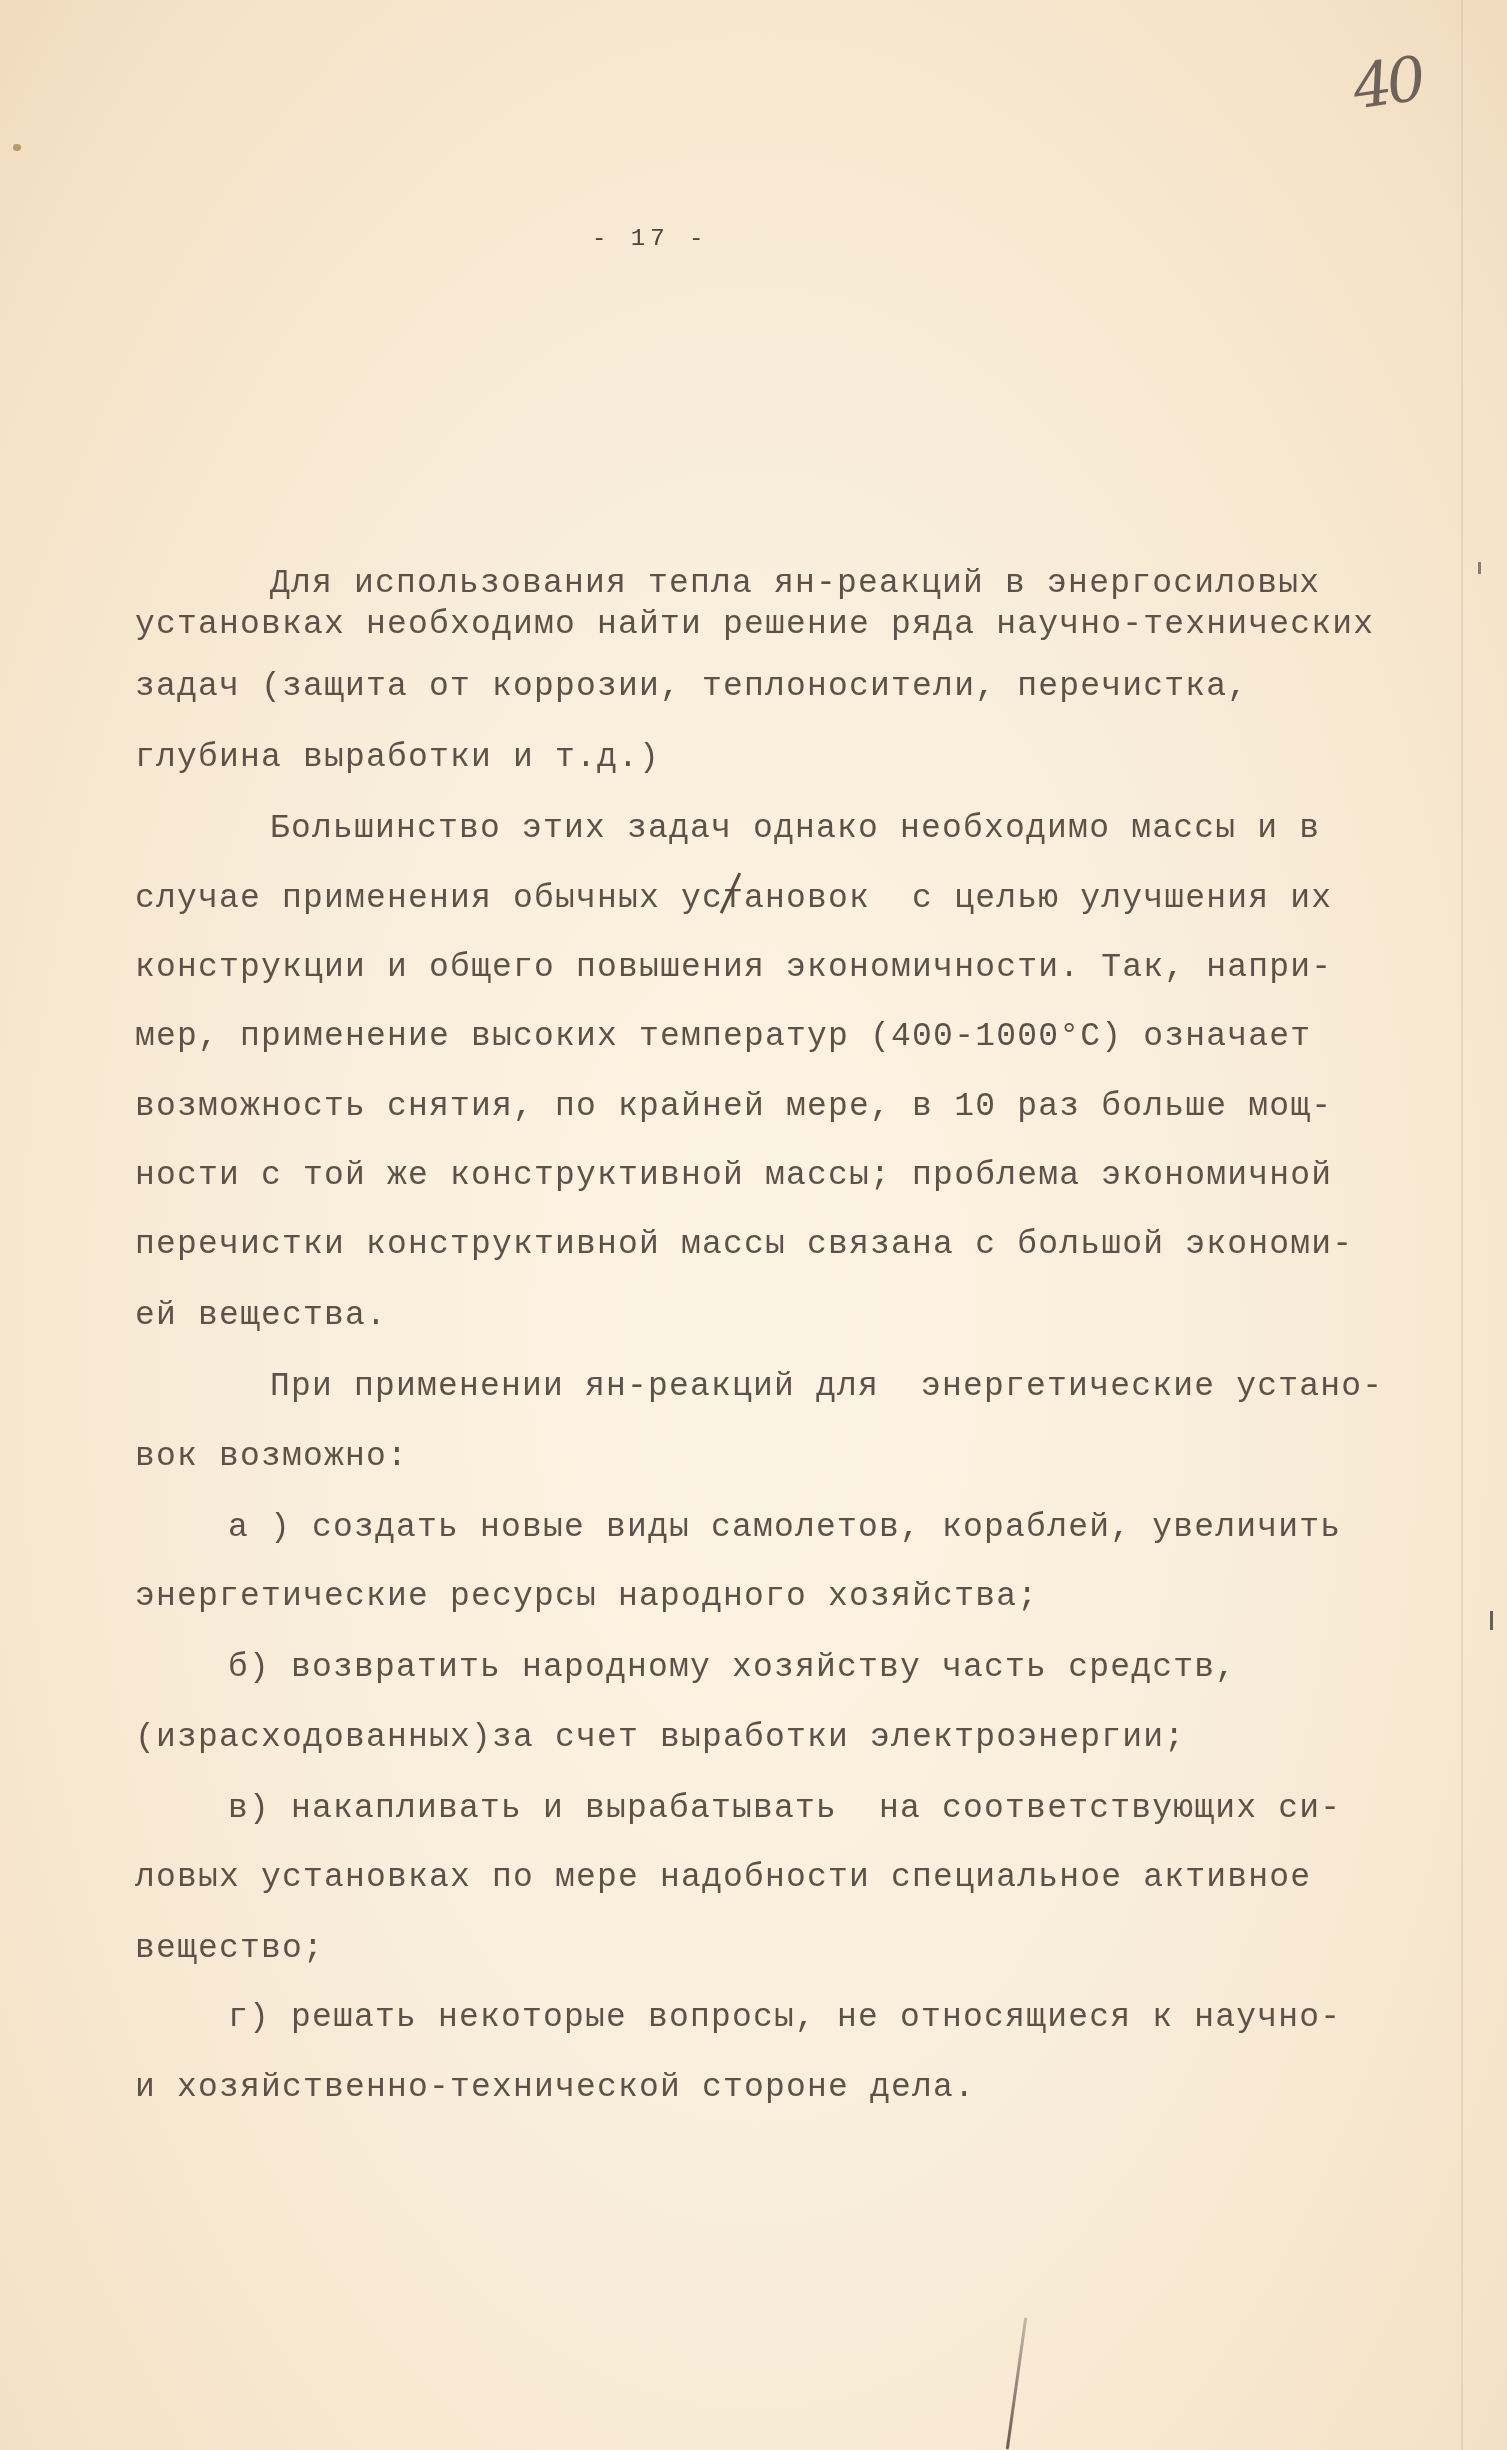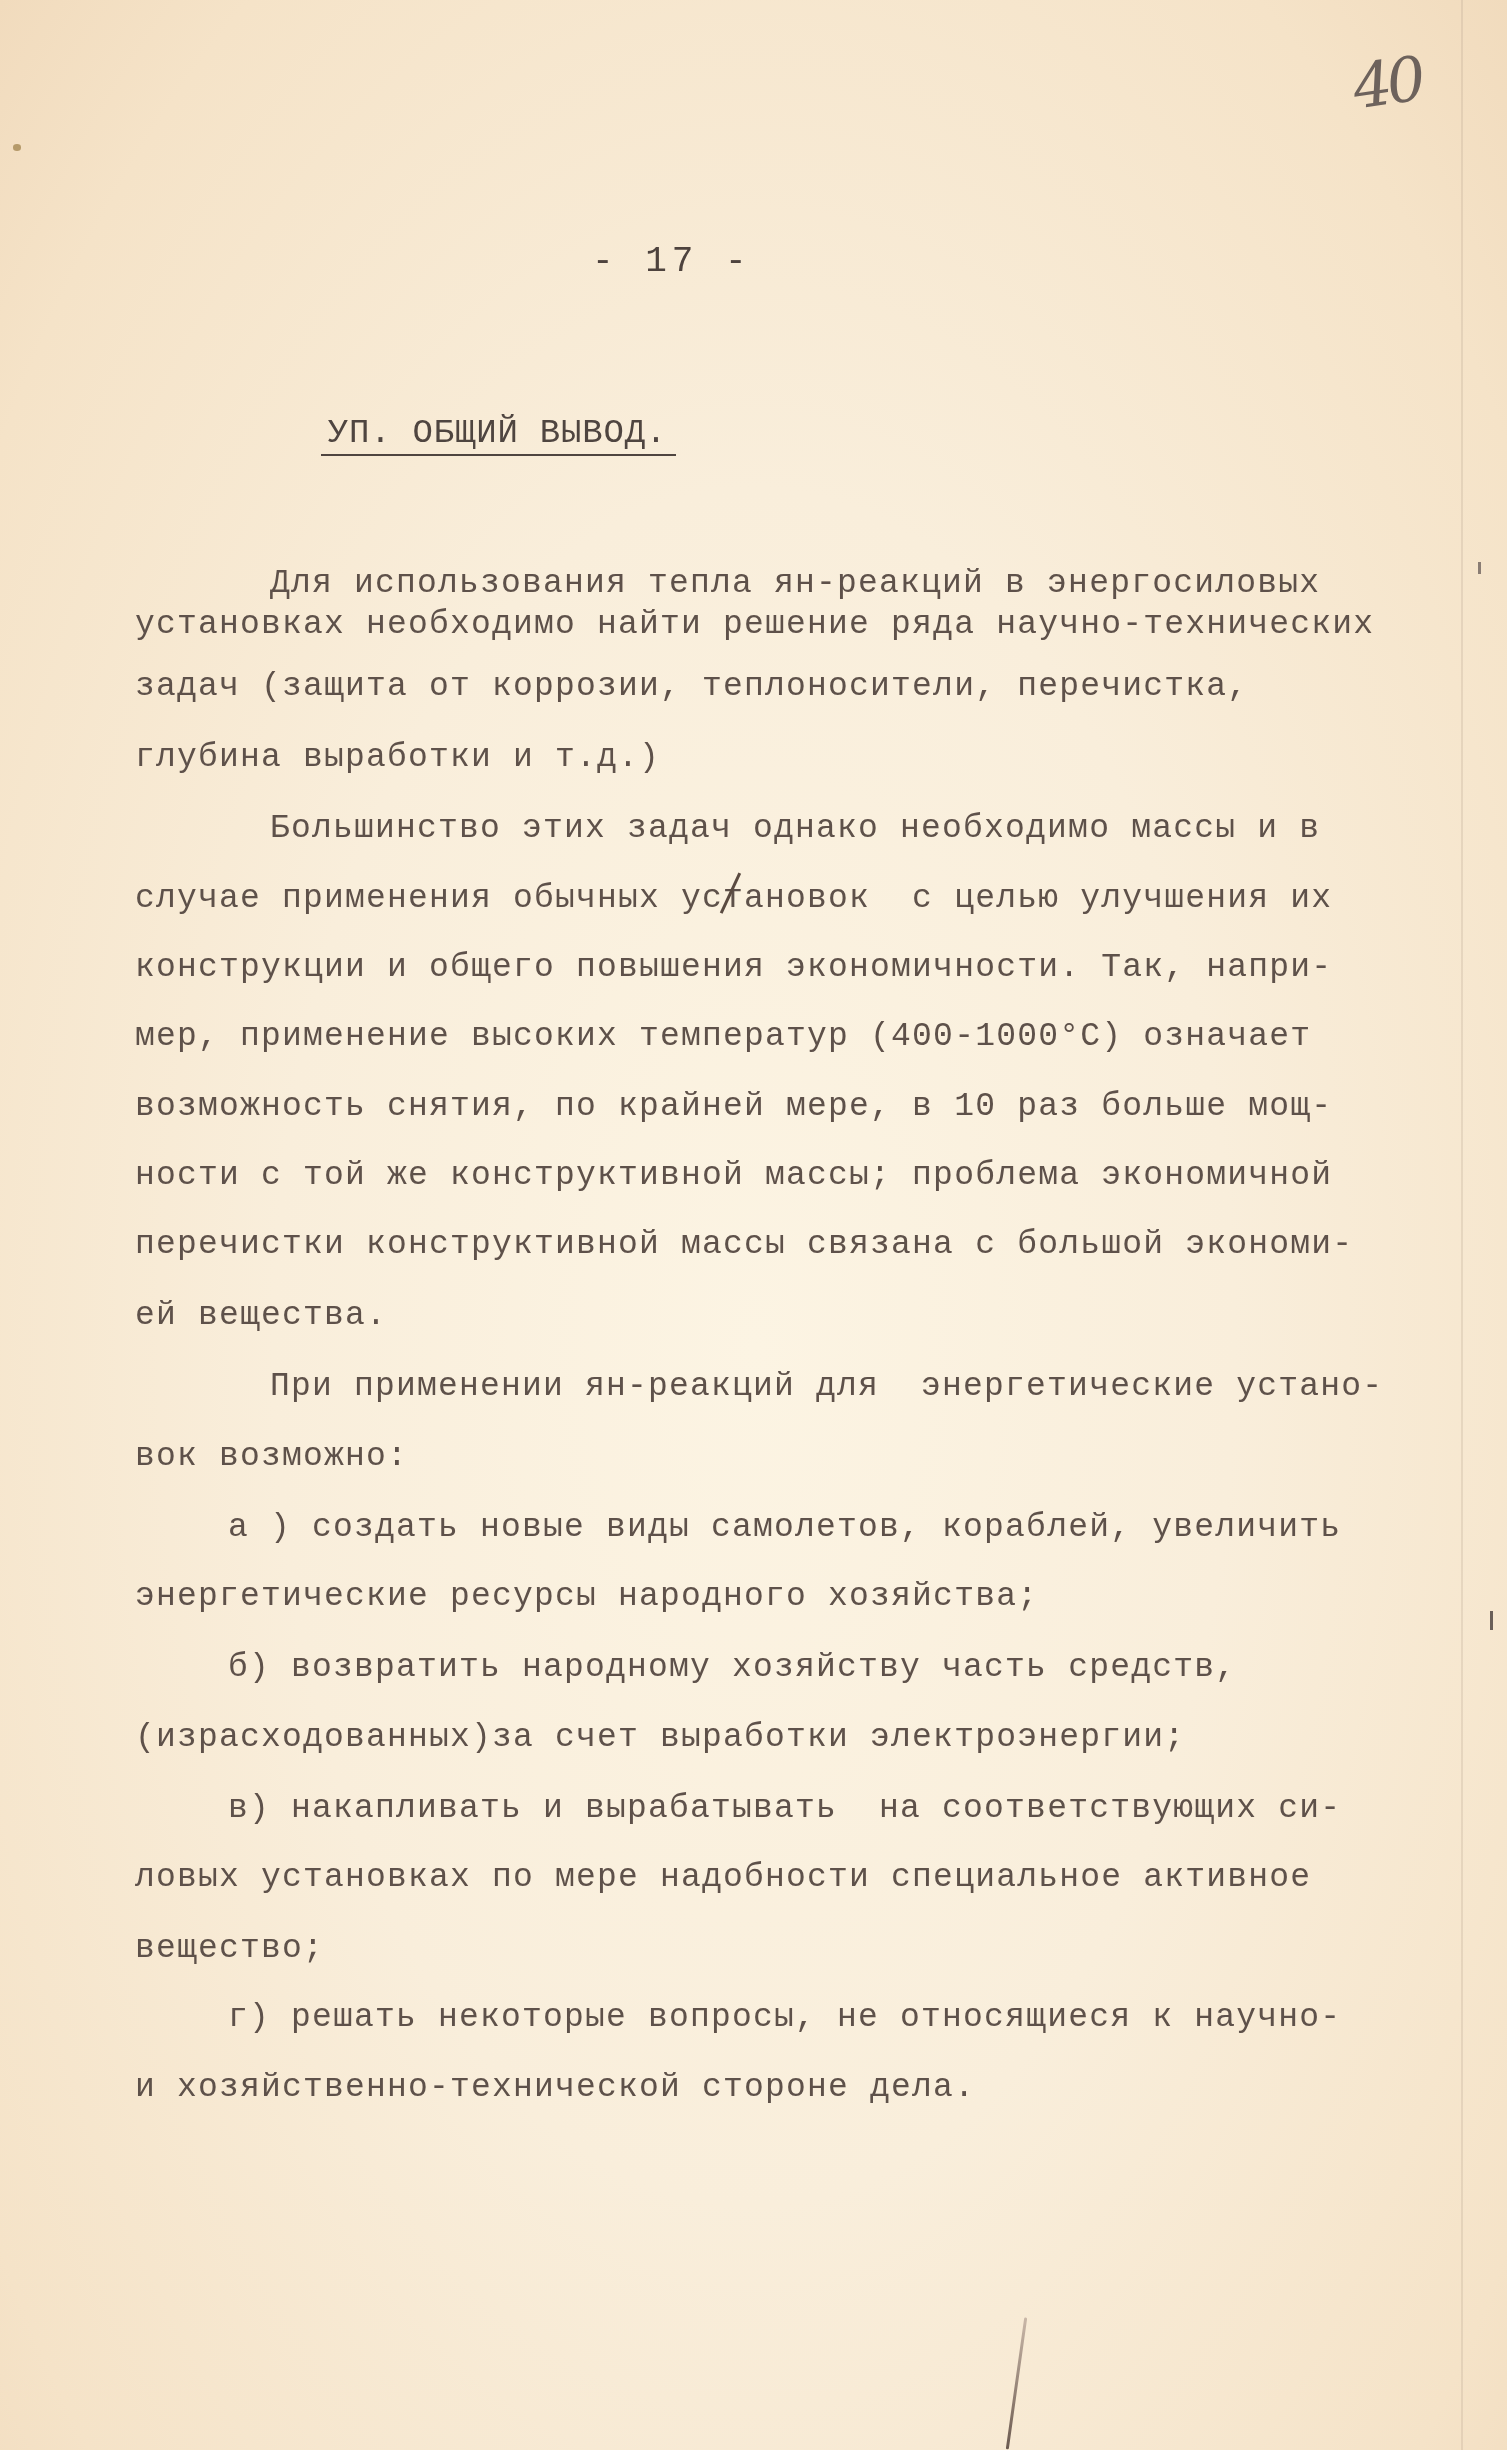--- a/index.html
+++ b/index.html
@@ -28,22 +28,22 @@
       font-family: "DejaVu Serif", serif;
       font-style: italic;
       font-size: 61px;
       color: #6d625c;
       transform: rotate(-8deg);
       letter-spacing: -5px;
     }
     .page-number {
       position: absolute;
       left: 592px;
-      top: 241px;
-      font-size: 36px;
+      top: 225px;
+      font-size: 24px;
       color: #4e433e;
       letter-spacing: 5px;
     }
     .heading {
       position: absolute;
       left: 321px;
       top: 414px;
       font-size: 34px;
       color: #4f4540;
       letter-spacing: 0.8px;
@@ -123,21 +123,20 @@
 <body>
 
 <div class="page">
   <div class="fold-line"></div>
   <div class="stain"></div>
 
   <div class="folio">40</div>
 
   <div class="page-number">- 17 -</div>
 
-  <div class="heading">УП. ОБЩИЙ ВЫВОД.</div>
 
   <div class="margin-tick"></div>
 
   <div class="body-text">
     <div class="line indent" style="top:565px">Для использования тепла ян-реакций в энергосиловых</div>
     <div class="line" style="top:606px">установках необходимо найти решение ряда научно-технических</div>
     <div class="line" style="top:668px">задач (защита от коррозии, теплоносители, перечистка,</div>
     <div class="line" style="top:739px">глубина выработки и т.д.)</div>
     <div class="line indent" style="top:810px">Большинство этих задач однако необходимо массы и в</div>
     <div class="line" style="top:880px">случае применения обычных установок  с целью улучшения их</div>

